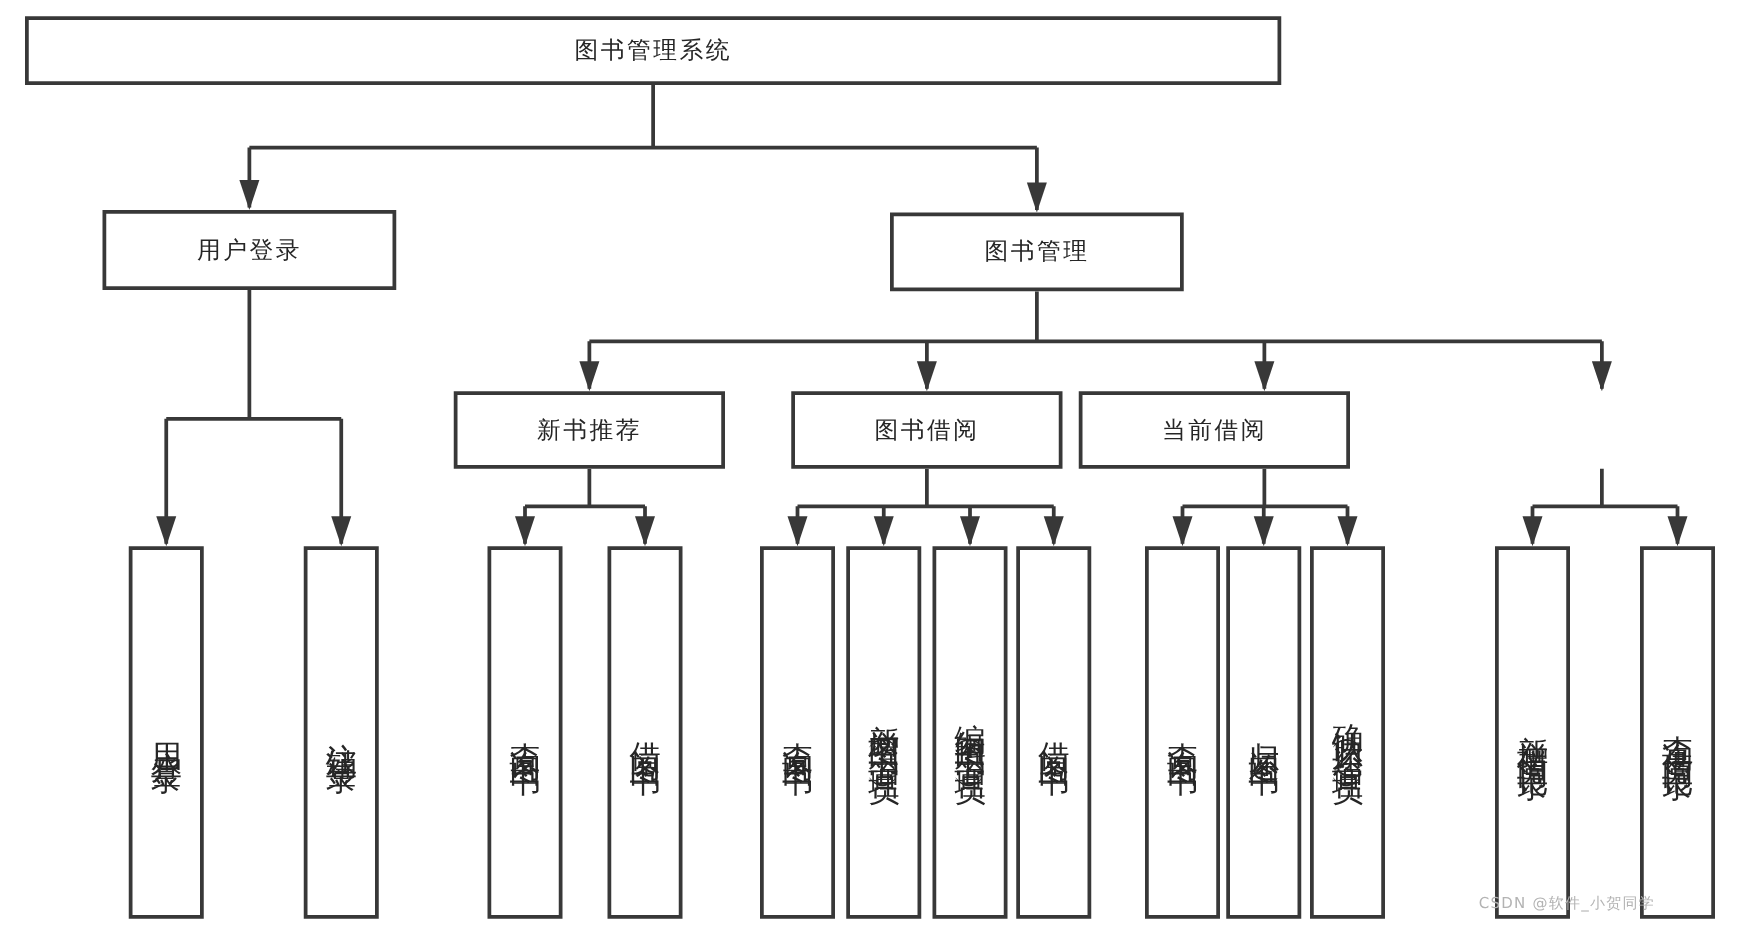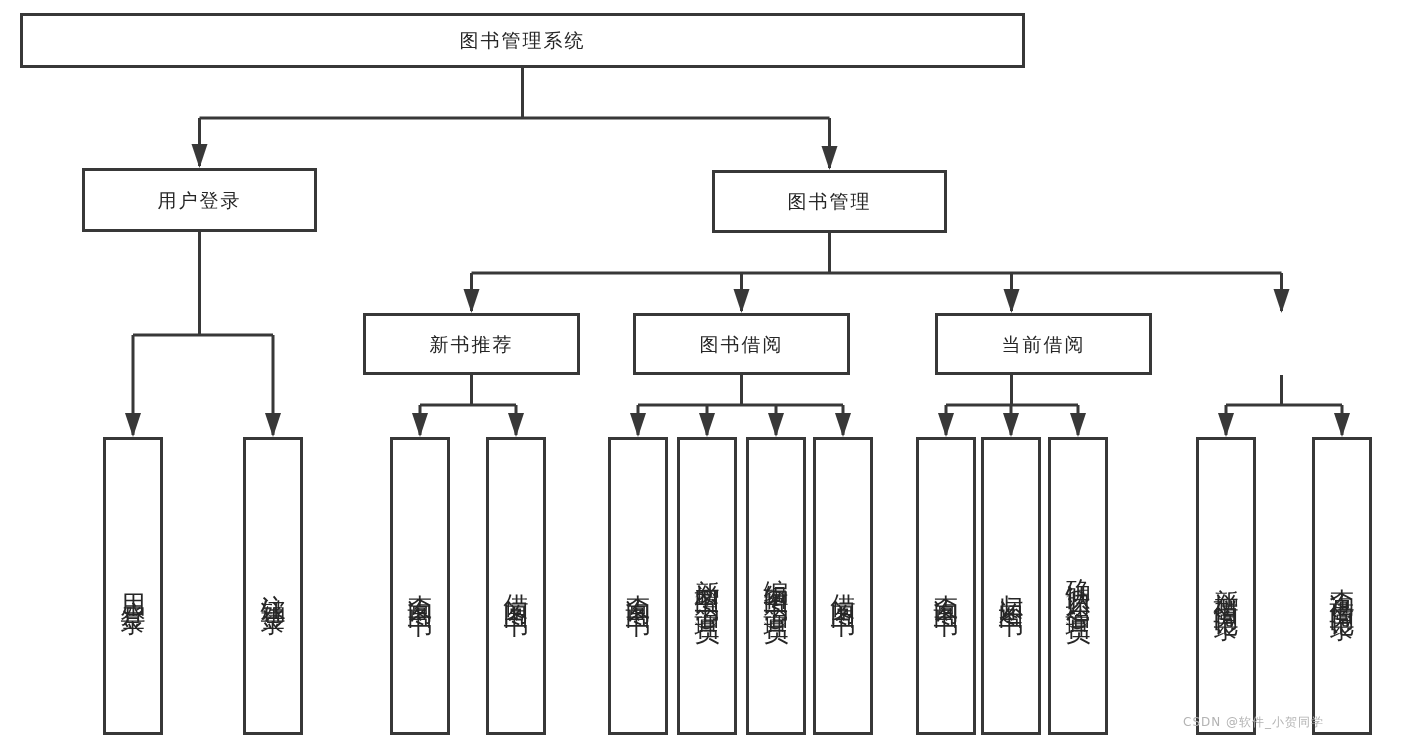--- a/index.html
+++ b/index.html
@@ -49,21 +49,21 @@
     letter-spacing:1px;
   }
   
   #n-root{left:20px;top:13px;width:1005px;height:55px;}
   
   #n-user-login{left:82px;top:168px;width:235px;height:64px;}
   #n-book-mgmt{left:712px;top:170px;width:235px;height:63px;}
   
   #n-new-books{left:363px;top:313px;width:217px;height:62px;}
   #n-book-borrow{left:633px;top:313px;width:217px;height:62px;font-family:Liberation Serif, serif;}
-  #n-current-borrow{left:935px;top:313px;width:217px;height:62px;}
+  #n-current-borrow{left:863px;top:313px;width:217px;height:62px;}
   #n-borrow-records{left:1173px;top:313px;width:217px;height:62px;}
   
   .leaf{top:437px;width:60px;height:298px;}
   #l-user-login{left:103px;}
   #l-logout{left:243px;}
   #l-nb-query{left:390px;}
   #l-nb-borrow{left:486px;}
   #l-bb-query{left:608px;}
   #l-bb-add{left:677px;}
   #l-bb-edit{left:746px;}

